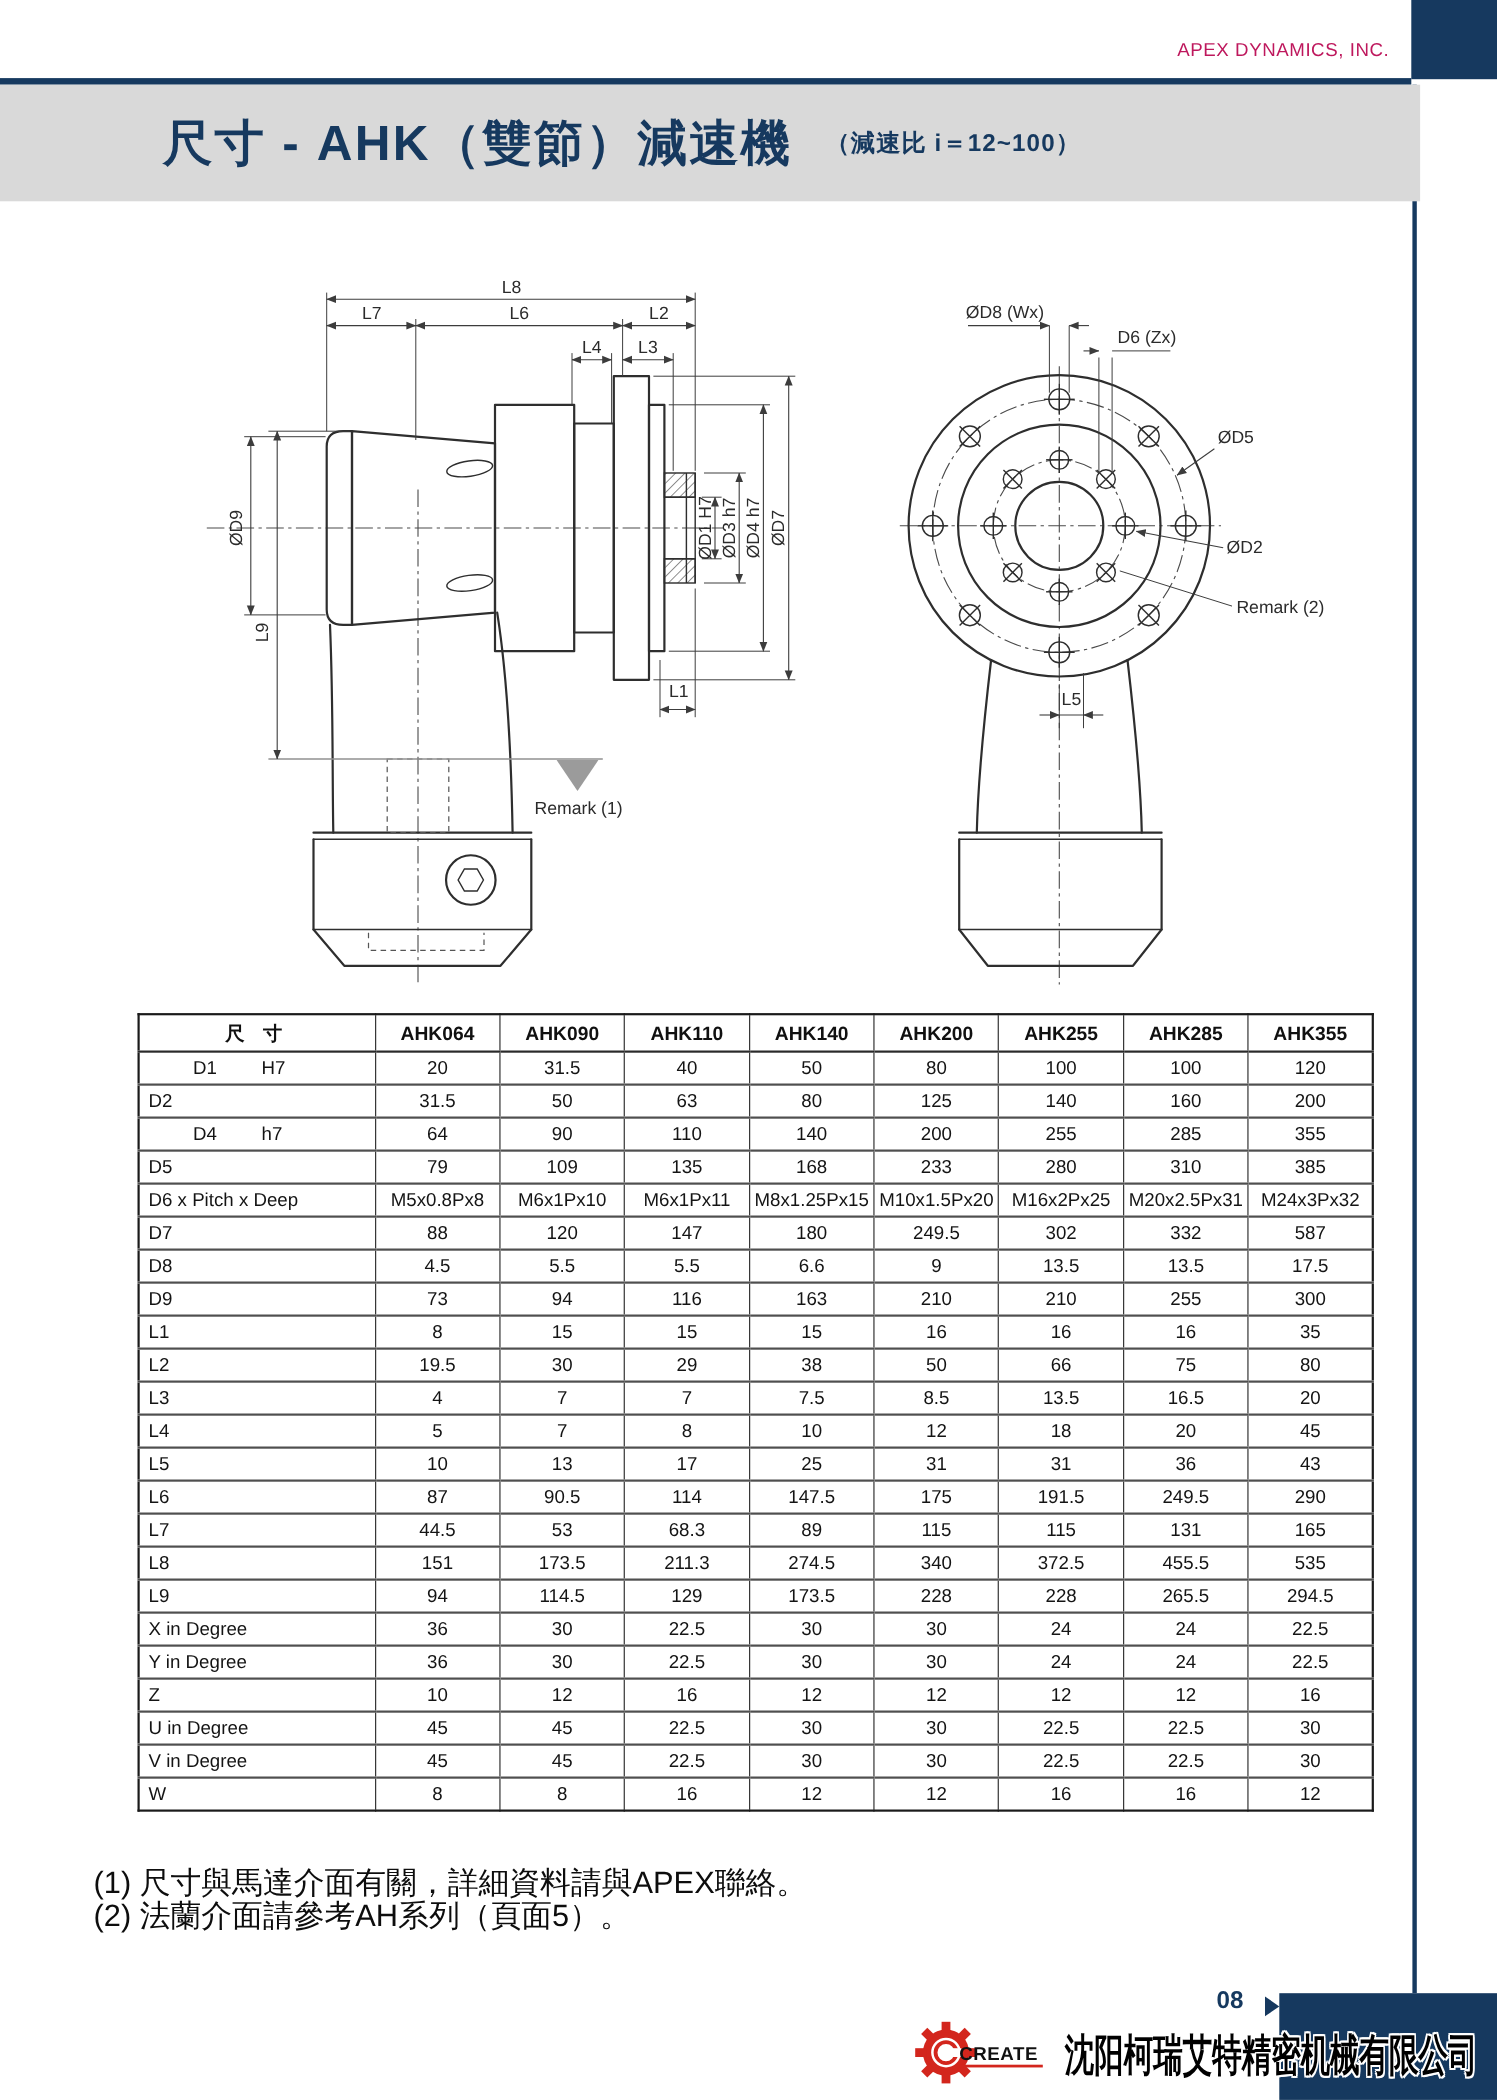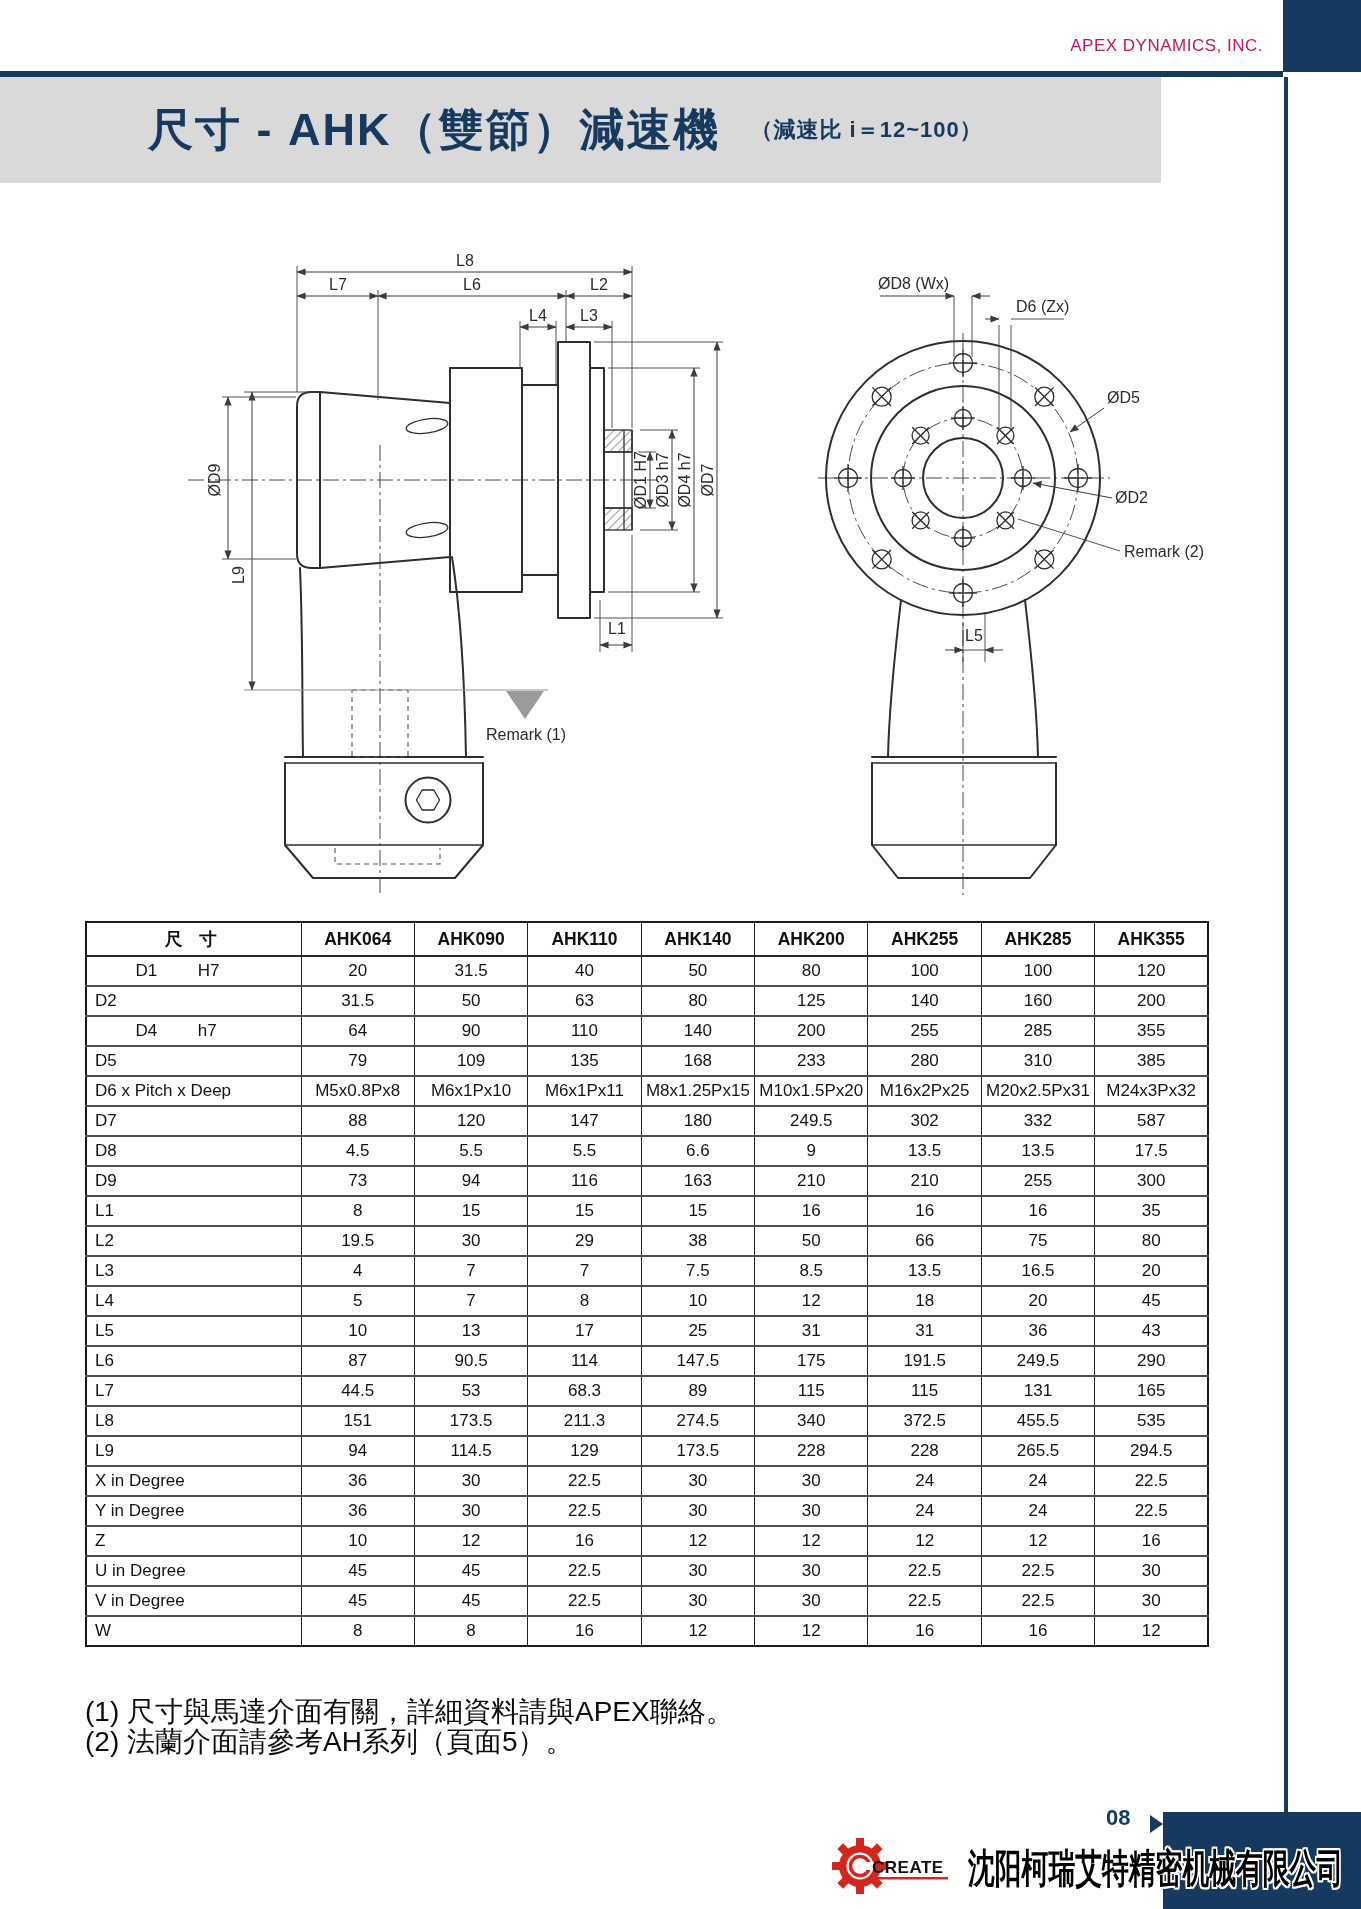--- a/index.html
+++ b/index.html
@@ -4,40 +4,40 @@
 <style>
   html,body{margin:0;padding:0;background:#ffffff;}
   .page{position:relative;width:1361px;height:1909px;background:#ffffff;overflow:hidden;
         font-family:"Liberation Sans",sans-serif;}
   .abs{position:absolute;}
   
   .company-name{top:36px;right:98px;font-size:17px;letter-spacing:.5px;color:#be185d;}
   .navy-bar{left:0;top:71px;width:1283px;height:6px;background:#16395f;}
   .corner-block{left:1283px;top:0;width:78px;height:72px;background:#16395f;}
   .side-rule{left:1284px;top:77px;width:4px;height:1735px;background:#16395f;}
-  .title-band{left:0;top:77px;width:1161px;height:106px;background:#d9d9d9;
+  .title-band{left:0;top:77px;width:1291px;height:106px;background:#d9d9d9;
               display:flex;align-items:center;}
   .title-main{margin-left:148px;font-size:45px;font-weight:bold;color:#16395f;letter-spacing:2px;}
   .title-sub{margin-left:30px;font-size:22px;font-weight:bold;color:#16395f;letter-spacing:1px;}
   
   .drawing{left:0;top:0;width:1361px;height:1909px;}
   .o{fill:none;stroke:#2e2e2e;stroke-width:2;stroke-linejoin:round;stroke-linecap:round;}
   .o1{fill:none;stroke:#2e2e2e;stroke-width:1.3;}
   .cl{fill:none;stroke:#4a4a4a;stroke-width:1;stroke-dasharray:16 4 3 4;}
   .hid{fill:none;stroke:#555;stroke-width:1.1;stroke-dasharray:5 4;}
   .ext{stroke:#3c3c3c;stroke-width:.9;fill:none;}
   .ext-g{stroke:#909090;stroke-width:1.2;fill:none;}
   .dim{stroke:#3c3c3c;stroke-width:1;fill:none;
        marker-start:url(#ar);marker-end:url(#ar);}
   .dime{stroke:#3c3c3c;stroke-width:1;fill:none;marker-end:url(#ar);}
   .lbl{font-family:"Liberation Sans",sans-serif;font-size:16px;fill:#2b2b2b;}
   
   .tbl-wrap{left:85px;top:921px;}
   table.dims{border-collapse:collapse;table-layout:fixed;width:1122px;background:#fff;}
-  table.dims{border:2.5px solid #1a1a1a;}
+  table.dims{border:2.5px solid #1a1a1a;margin-left:40px;}
   table.dims th{height:32px;font-size:17.5px;font-weight:bold;color:#101010;
                 border-left:1.2px solid #222;border-bottom:2.4px solid #2a2a2a;text-align:center;padding:0;}
   table.dims td{height:28px;font-size:17px;color:#141414;border-left:1.2px solid #222;
                 border-top:2px solid #4f4f4f;text-align:center;padding:0;}
   table.dims tr>*:first-child{border-left:none;}
   table.dims tr:nth-child(1) td{border-top:none;}
   col.c0{width:215px;} col.cv{width:113.4px;}
   td.c-dim{text-align:left;}
   td.c-dim .inner{display:flex;align-items:center;height:100%;padding-left:8px;}
   td.c-dim .dimname{white-space:nowrap;}

